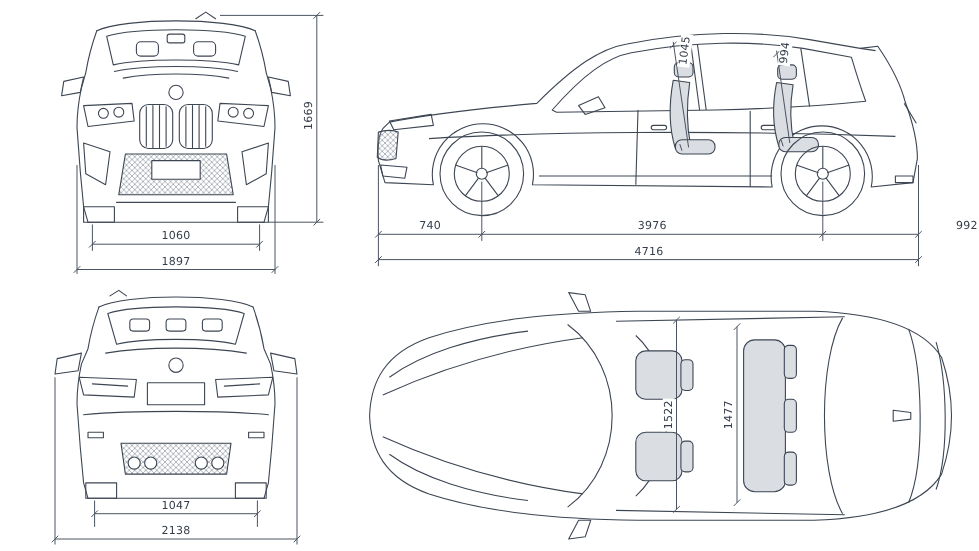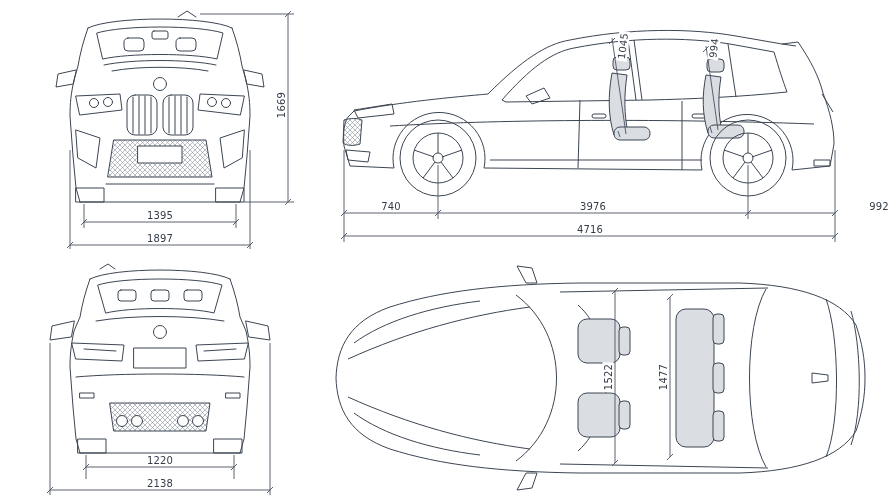--- a/index.html
+++ b/index.html
@@ -199,31 +199,31 @@
     </g>
     <g stroke="#4a5260" stroke-width="0.9" fill="none">
       <path d="M295 36 V208"></path>
       <path d="M292 39 L298 33 M292 211 L298 205"></path>
       <path d="M350 42 V202"></path>
       <path d="M347 45 L353 39 M347 205 L353 199"></path>
     </g>
   </svg>
 
   <div>
-    <div class="dim" style="left:160px; top:215px;">1395</div>
+    <div class="dim" style="left:160px; top:215px;">1060</div>
     <div class="dim" style="left:160px; top:238px;">1897</div>
     <div class="dim rot" style="left:281px; top:105px;">1669</div>
 
     <div class="dim slant" style="left:623px; top:46px;">1045</div>
     <div class="dim slant" style="left:714px; top:48px;">994</div>
     <div class="dim" style="left:391px; top:206px;">740</div>
     <div class="dim" style="left:593px; top:206px;">3976</div>
     <div class="dim" style="left:831px; top:206px;margin-left:48px;">992</div>
     <div class="dim" style="left:590px; top:229px;">4716</div>
 
-    <div class="dim" style="left:160px; top:460px;">1220</div>
+    <div class="dim" style="left:160px; top:460px;">1047</div>
     <div class="dim" style="left:160px; top:483px;text-align:right;">2138</div>
 
     <div class="dim rot" style="left:608px; top:377px;">1522</div>
     <div class="dim rot" style="left:663px; top:377px;">1477</div>
   </div>
 
 </div>
 
 </body></html>

